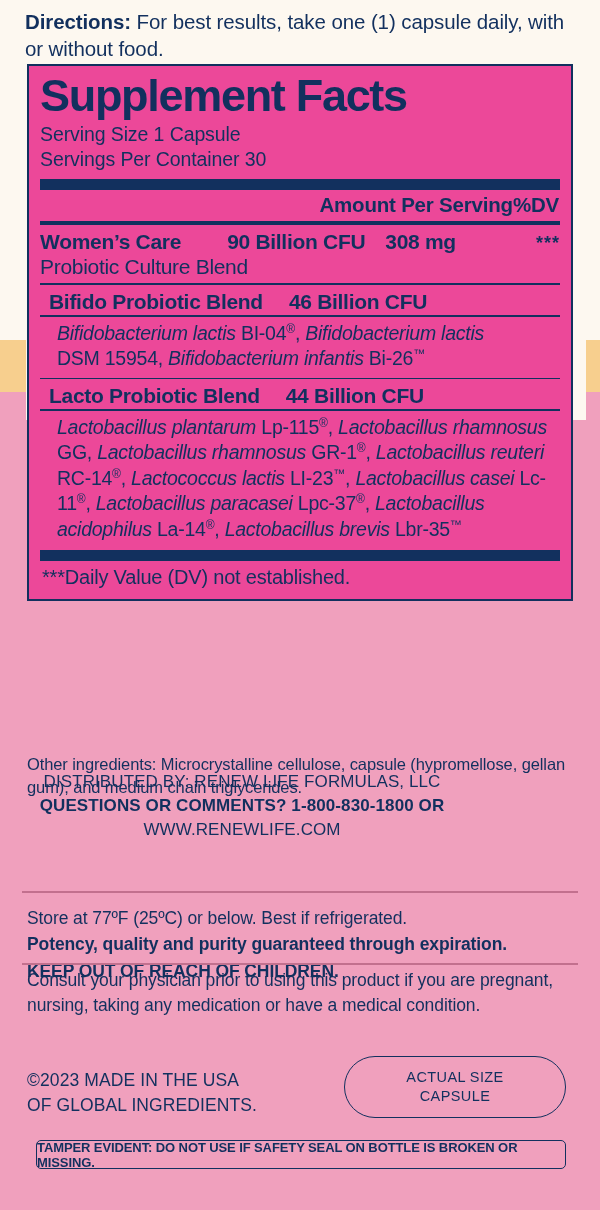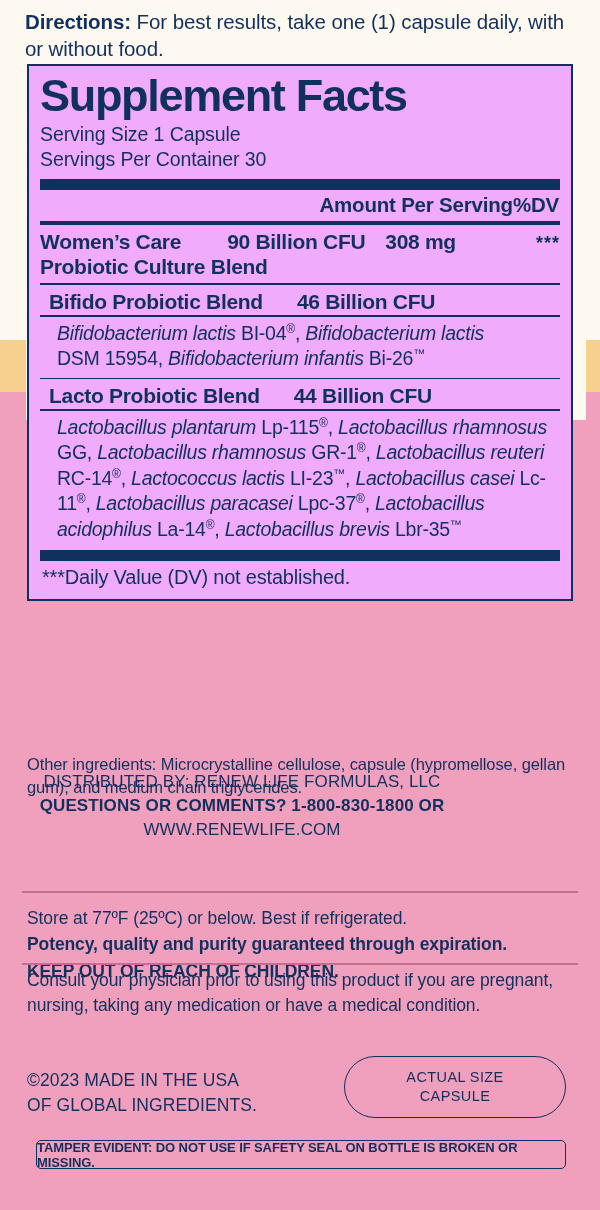--- a/index.html
+++ b/index.html
@@ -53,21 +53,21 @@
     letter-spacing: -0.1px;
     z-index: 5;
   }
   .directions b { font-weight: bold; }
 
   
   .sf-panel {
     position: absolute;
     left: 27px; top: 64px;
     width: 546px;
-    background: #f0abfc;
+    background: #ec4899;
     border: 2.5px solid #12305e;
     box-sizing: border-box;
     z-index: 6;
     padding: 0 0 0 0;
   }
   .sf-inner { padding: 2px 11px 8px 11px; }
 
   .sf-title {
     font-size: 45px;
     font-weight: bold;
@@ -126,27 +126,27 @@
     margin-left: 20px;
     font-weight: bold;
   }
   .blend-head .dv {
     margin-left: auto;
     font-weight: bold;
     font-size: 18px;
     letter-spacing: 1px;
   }
   .blend-sub {
-    font-weight: bold;
+    font-weight: normal;
     font-size: 21px;
     letter-spacing: -0.3px;
     padding: 0 0 4px 0;
   }
 
-  .indent1 { padding-left: 9px; gap: 8px; }
+  .indent1 { padding-left: 9px; }
 
   .strain-list {
     font-size: 19.5px;
     line-height: 1.31;
     letter-spacing: -0.25px;
     padding: 4px 0 6px 17px;
   }
   .strain-list i { font-style: italic; }
   sup { font-size: 0.62em; vertical-align: super; line-height: 0; }
 

